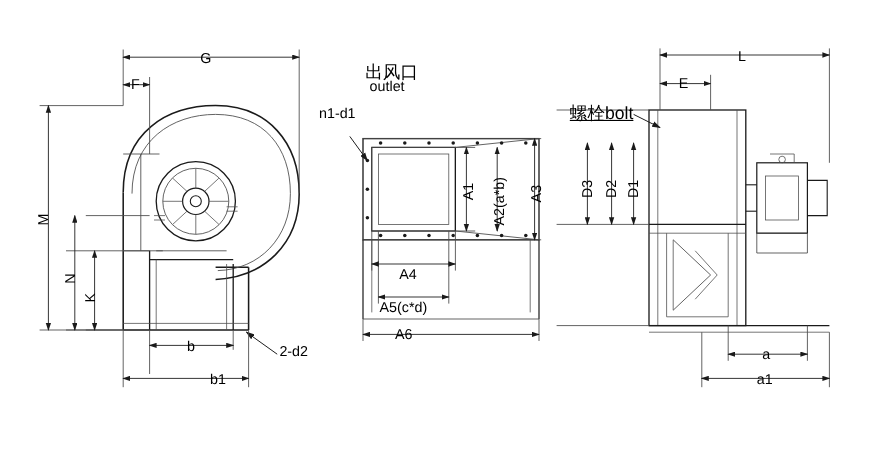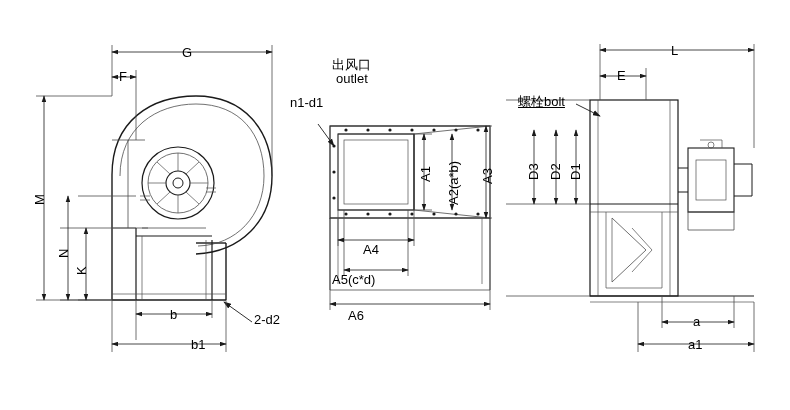--- a/index.html
+++ b/index.html
@@ -24,21 +24,21 @@
   }
   .lbl {
     position: absolute;
     font-family: "Liberation Sans", sans-serif;
     font-size: 13px;
     color: #000000;
     white-space: nowrap;
     line-height: 1.15;
   }
   .lbl.cn {
-    font-size: 13px;
+    font-size: 16px;
   }
   .lbl.vert {
     transform-origin: left top;
   }
 </style>
 </head>
 <body>
 
 <div id="stage">
 
@@ -270,22 +270,22 @@
   <div class="lbl" style="left:161px; top:338px;margin-left:30px;">b1</div>
   <div class="lbl" style="left:254px; top:313px;">2-d2</div>
 
   <div class="lbl cn" style="left:332px; top:58px;">出风口</div>
   <div class="lbl" style="left:336px; top:72px;">outlet</div>
   <div class="lbl" style="left:290px; top:96px;">n1-d1</div>
   <div class="lbl vert" style="left:419px; top:182px; transform:rotate(-90deg);">A1</div>
   <div class="lbl vert" style="left:447px; top:205px; transform:rotate(-90deg);">A2(a*b)</div>
   <div class="lbl vert" style="left:481px; top:184px; transform:rotate(-90deg);">A3</div>
   <div class="lbl" style="left:363px; top:243px;">A4</div>
-  <div class="lbl" style="left:332px; top:273px;text-align:right;">A5(c*d)</div>
-  <div class="lbl" style="left:348px; top:297px;margin-top:12px;">A6</div>
+  <div class="lbl" style="left:345px; top:273px;text-align:right;">A5(c*d)</div>
+  <div class="lbl" style="left:359px; top:297px;">A6</div>
 
   <div class="lbl" style="left:671px; top:44px;">L</div>
   <div class="lbl" style="left:617px; top:69px;">E</div>
   <div class="lbl cn" style="left:518px; top:95px;text-decoration:underline;">螺栓bolt</div>
   <div class="lbl vert" style="left:527px; top:180px; transform:rotate(-90deg);">D3</div>
   <div class="lbl vert" style="left:549px; top:180px; transform:rotate(-90deg);">D2</div>
   <div class="lbl vert" style="left:569px; top:180px; transform:rotate(-90deg);">D1</div>
   <div class="lbl" style="left:693px; top:315px;">a</div>
   <div class="lbl" style="left:688px; top:338px;">a1</div>
 

